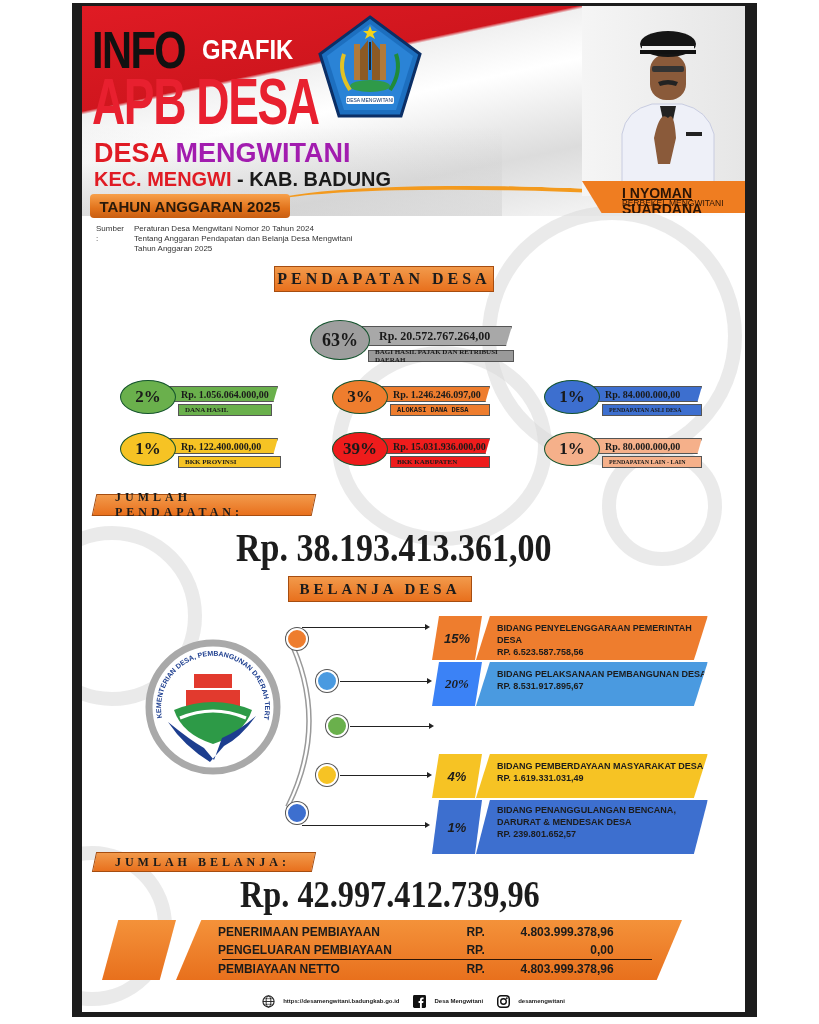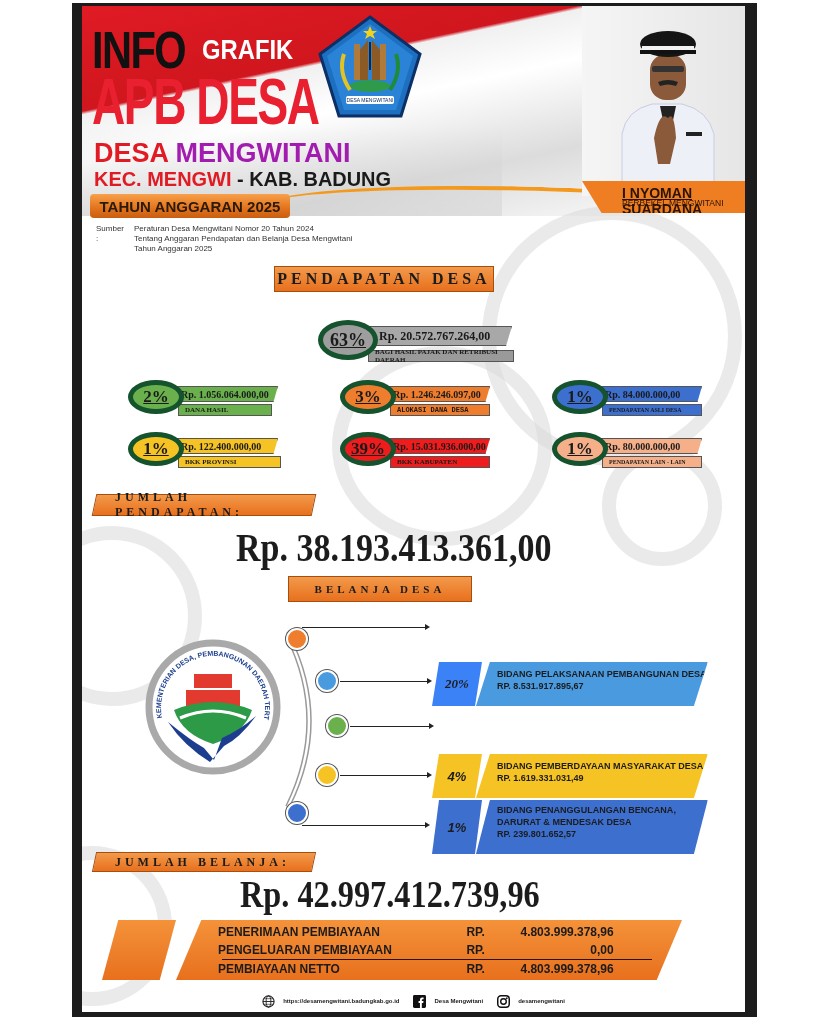--- a/index.html
+++ b/index.html
@@ -69,23 +69,23 @@
     position: absolute; height: 24px; background: linear-gradient(180deg, #f29a4b, #e8701d);
     border: 1px solid #a64d10; color: #1b1b1b; font-family: "Liberation Serif", serif;
     font-weight: 700; letter-spacing: 4px; display: flex; align-items: center; justify-content: center;
   }
   .skew { transform: skewX(-12deg); }
   .skew > span { display: inline-block; transform: skewX(12deg); }
 
   
   .pitem { position: absolute; height: 40px; }
   .pitem .bubble {
-    position: absolute; left: 8px; top: 0; width: 56px; height: 34px; border-radius: 50%;
-    border: 5px solid #14532d; display: flex; align-items: center; justify-content: center;
-    font-family: "Liberation Serif", serif; font-weight: 700; font-size: 17px; color: #1a1a1a; z-index: 2; text-decoration: underline;
+    position: absolute; left: 0; top: 0; width: 56px; height: 34px; border-radius: 50%;
+    border: 1px solid #14532d; display: flex; align-items: center; justify-content: center;
+    font-family: "Liberation Serif", serif; font-weight: 700; font-size: 17px; color: #1a1a1a; z-index: 2;
   }
   .pitem .amt {
     position: absolute; left: 44px; top: 6px; height: 16px; padding-left: 16px;
     border: 1px solid #555; font-family: "Liberation Serif", serif; font-weight: 700; font-size: 10px; color: #1a1a1a;
     display: flex; align-items: center; clip-path: polygon(0 0, 100% 0, 96% 100%, 0 100%);
   }
   .pitem .lbl {
     position: absolute; left: 58px; top: 24px; height: 12px; padding-left: 6px;
     border: 1px solid #555; font-family: "Liberation Serif", serif; font-weight: 700; font-size: 7px; color: #1a1a1a;
     display: flex; align-items: center;
@@ -244,21 +244,21 @@
     <div class="bubble" style="background:#f5b08a;">1%</div>
     <div class="amt" style="background:#f5b08a;width:114px;">Rp.  80.000.000,00</div>
     <div class="lbl" style="background:#f5b08a;width:100px;font-size:6px;">PENDAPATAN LAIN - LAIN</div>
   </div>
 
   <div class="sec-bar skew" style="left:12px;top:488px;width:220px;height:22px;font-size:12px;justify-content:flex-start;padding-left:20px;">
       <span>JUMLAH PENDAPATAN:</span>
     </div>
   <div class="big-total" style="left:154px;top:518px;font-size:40px;">Rp.  38.193.413.361,00</div>
 
-  <div class="sec-bar" style="left:206px;top:570px;width:184px;height:26px;font-size:11px;">
+  <div class="sec-bar" style="left:206px;top:570px;width:184px;height:26px;font-size:15px;">
       <span>BELANJA DESA</span>
     </div>
 
   <svg class="kem-logo" viewBox="0 0 138 138">
     <circle cx="69" cy="69" r="64" fill="#fff" stroke="#a9a9a9" stroke-width="7"></circle>
     <defs>
         <path id="arcTxt" d="M18 80 A52 52 0 1 1 120 80"></path>
       </defs>
     <text font-size="7" font-weight="700" fill="#1d3e8f" font-family="Liberation Sans, sans-serif"><textPath href="#arcTxt">KEMENTERIAN DESA, PEMBANGUNAN DAERAH TERTINGGAL, DAN TRANSMIGRASI</textPath></text>
     <rect x="50" y="36" width="38" height="14" fill="#e23a2e"></rect>
@@ -278,20 +278,27 @@
   <div class="b-dot" style="left:244px;top:709px;background:#6ab04c;"></div>
   <div class="b-dot" style="left:234px;top:758px;background:#f6c324;"></div>
   <div class="b-dot" style="left:204px;top:796px;background:#3d6fcf;"></div>
 
   <div class="b-arrow" style="left:220px;top:621px;width:126px;"></div>
   <div class="b-arrow" style="left:258px;top:675px;width:90px;"></div>
   <div class="b-arrow" style="left:268px;top:720px;width:82px;"></div>
   <div class="b-arrow" style="left:258px;top:769px;width:90px;"></div>
   <div class="b-arrow" style="left:220px;top:819px;width:126px;"></div>
 
+  <div class="b-row" style="top:610px;">
+    <div class="b-pct" style="background:#ee7d2e;">15%</div>
+    <div class="b-box" style="background:#ee7d2e;">
+      <div>BIDANG PENYELENGGARAAN PEMERINTAH DESA</div>
+      <div>RP.  6.523.587.758,56</div>
+    </div>
+  </div>
   <div class="b-row" style="top:656px;">
     <div class="b-pct" style="background:#3b82f6;font-family:Liberation Serif, serif;">20%</div>
     <div class="b-box" style="background:#4a9ae0;">
       <div>BIDANG PELAKSANAAN PEMBANGUNAN DESA</div>
       <div>RP.  8.531.917.895,67</div>
     </div>
   </div>
   <div class="b-row" style="top:748px;">
     <div class="b-pct" style="background:#f6c324;">4%</div>
     <div class="b-box" style="background:#f6c324;">

